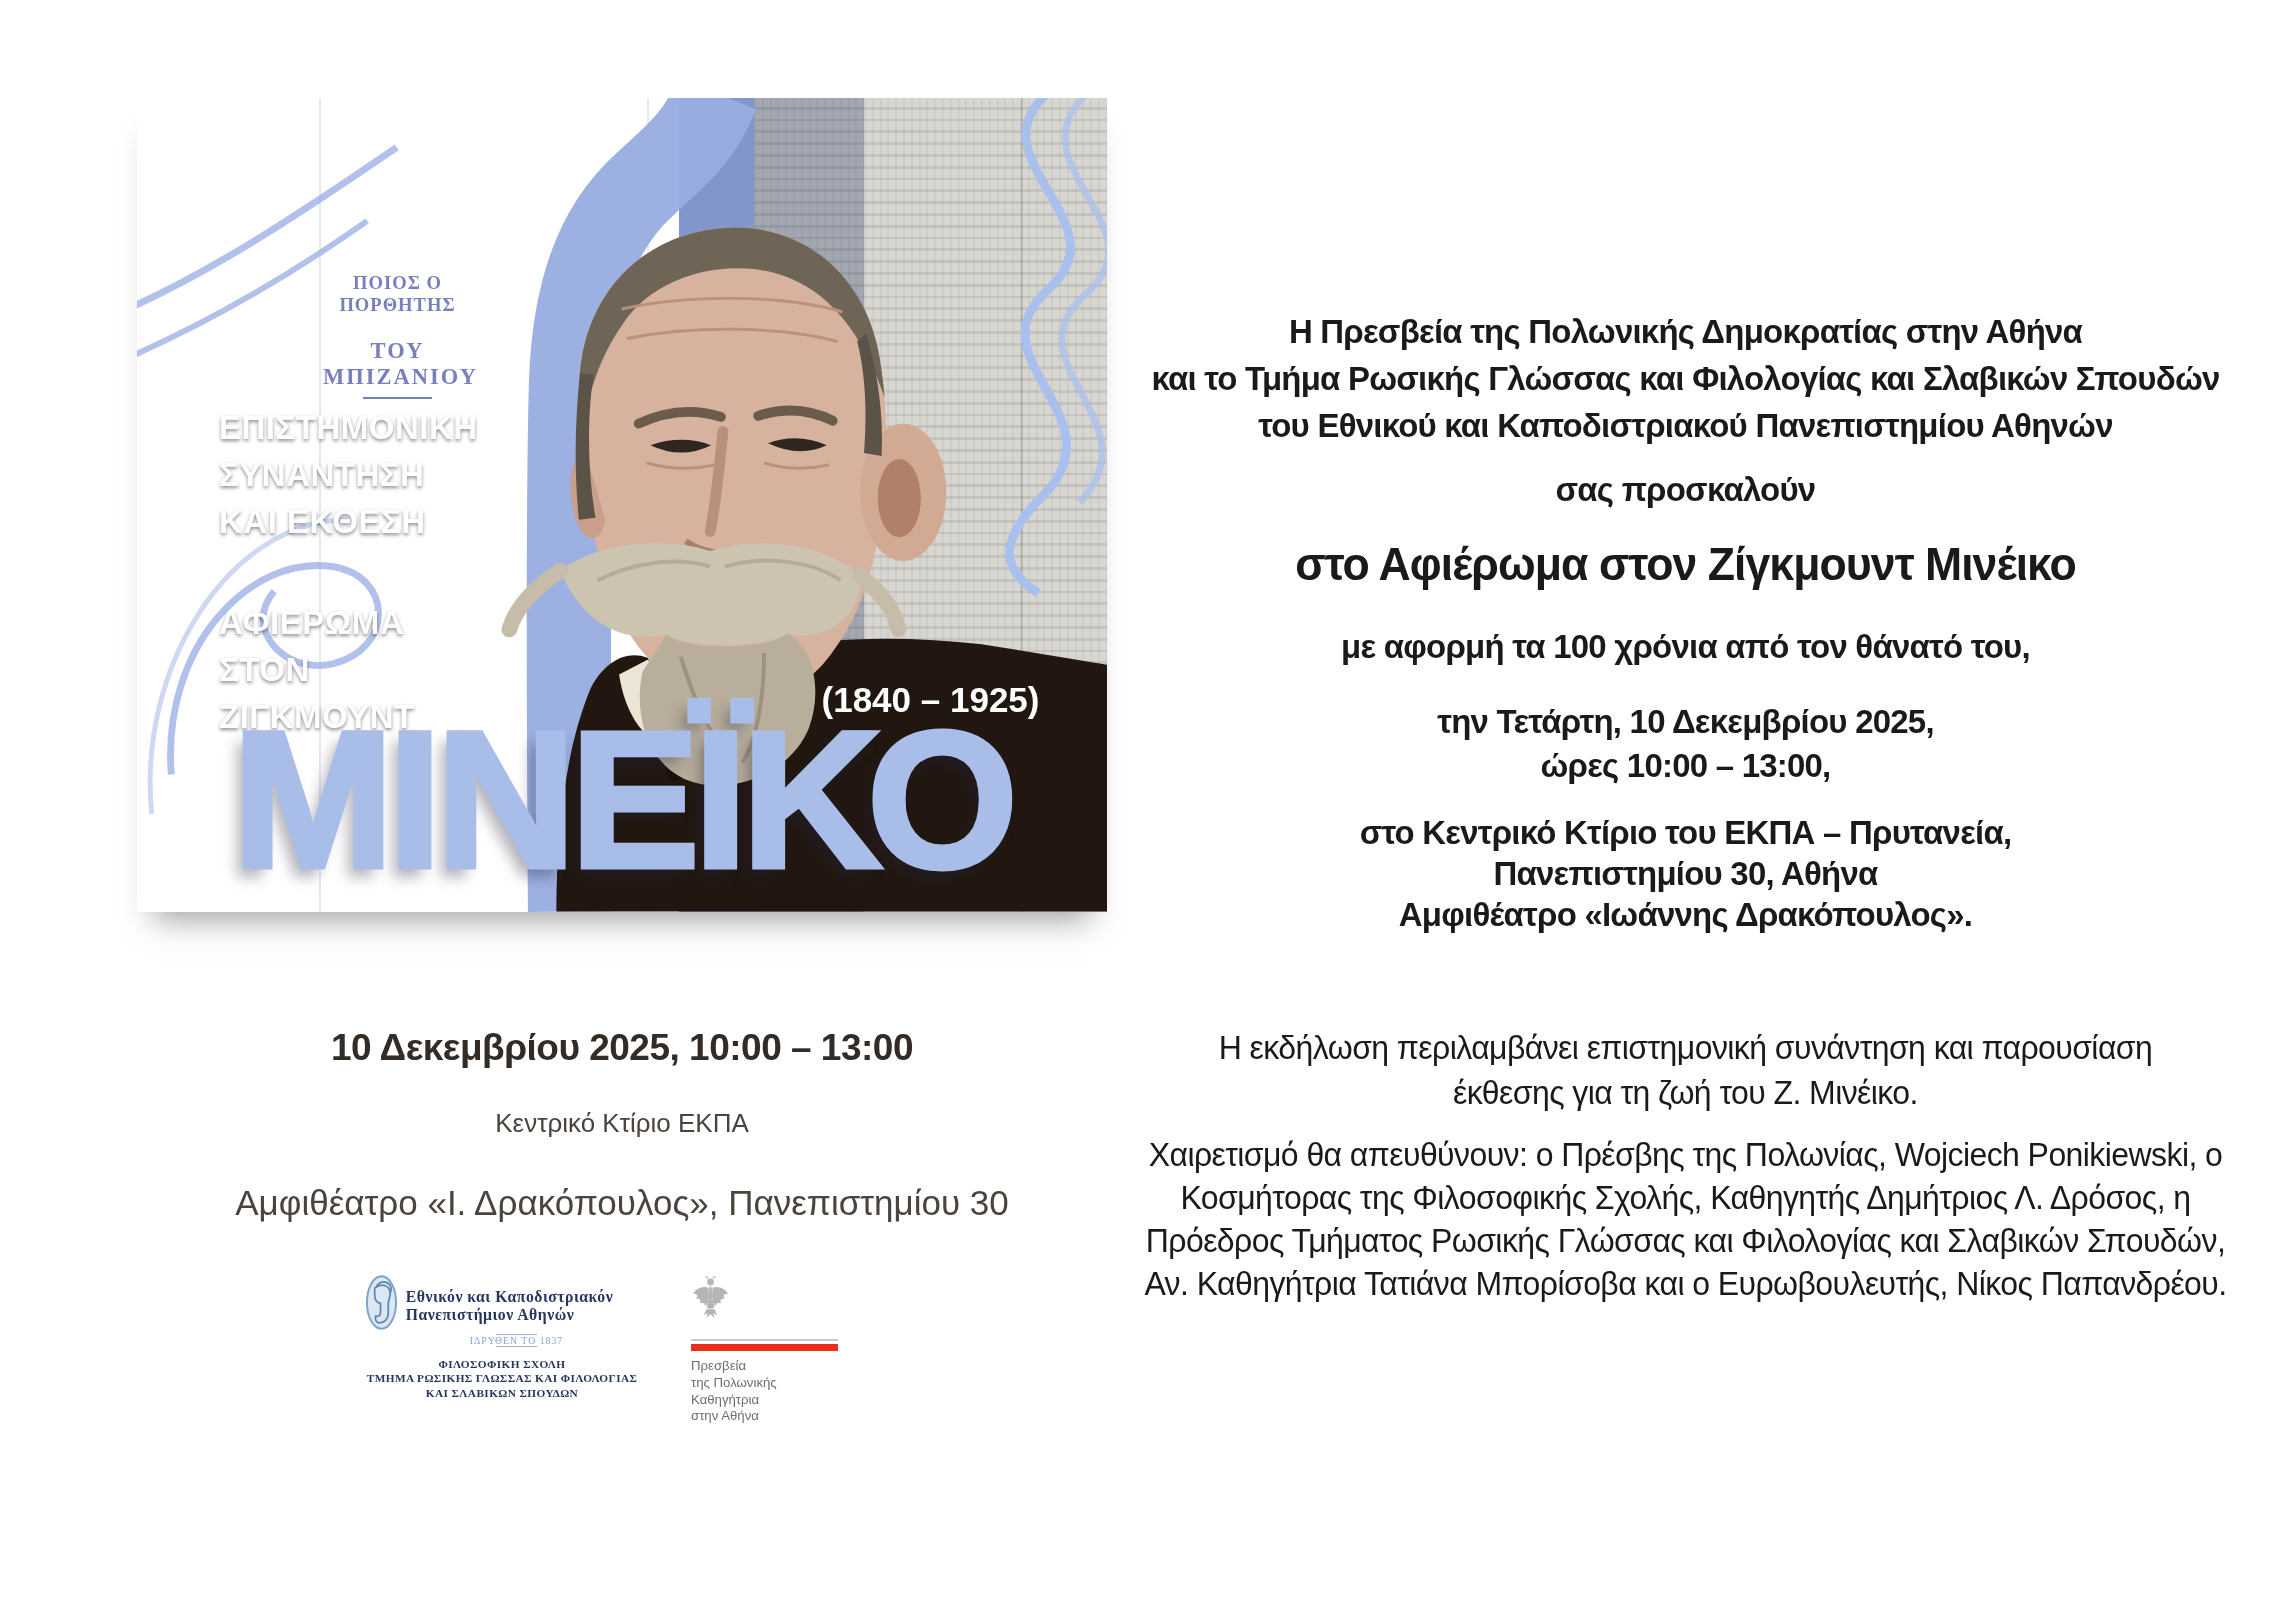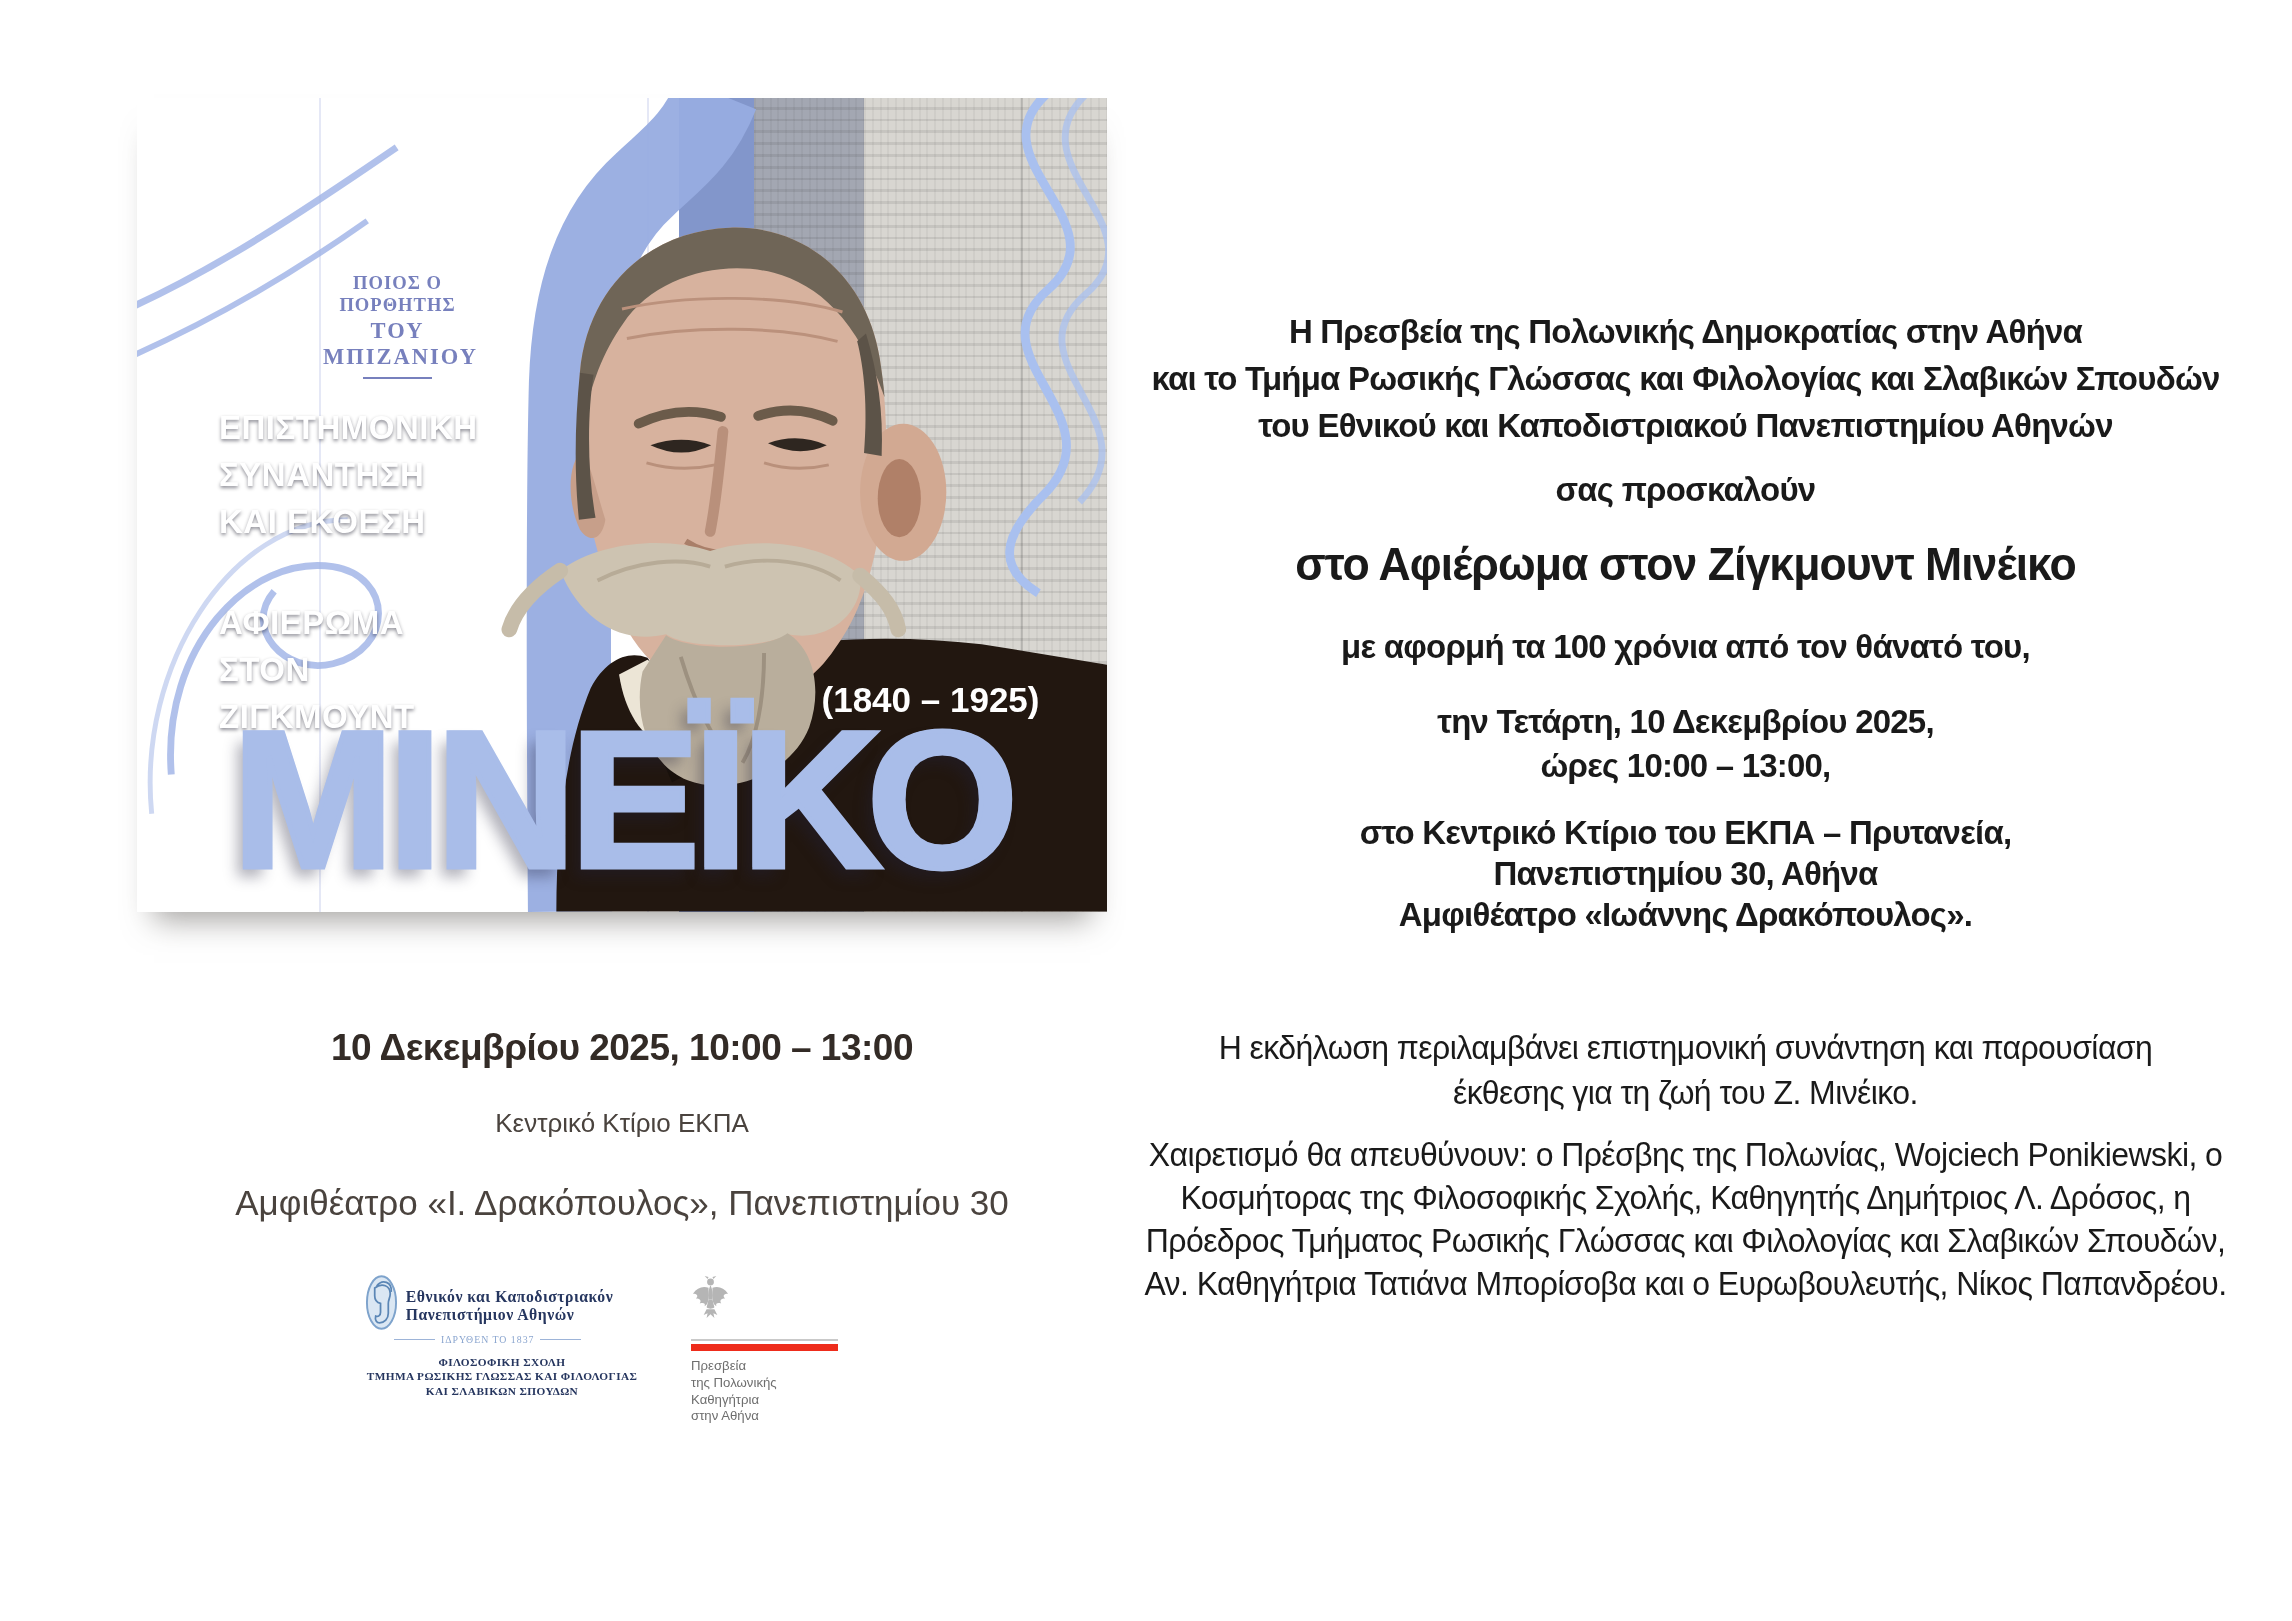--- a/index.html
+++ b/index.html
@@ -21,21 +21,21 @@
   .newsprint-d{background-image:
      repeating-linear-gradient(0deg, rgba(40,40,40,.10) 0 2.9px, rgba(0,0,0,0) 2.9px 11.8px),
      repeating-linear-gradient(90deg, rgba(40,40,40,.05) 0 2px, rgba(0,0,0,0) 2px 7.8px);}
   .col-div{top:0;height:814px;width:2px;}
   .cd-navy{background:rgba(170,180,225,.30);}
   .cd-gray{background:rgba(60,60,60,.18);}
 
   .np-headline{left:186px;top:174px;width:149px;text-align:center;color:#7780bd;
      font-family:"Liberation Serif",serif;font-weight:bold;}
   .np-h1{font-size:18.6px;letter-spacing:1px;}
-  .np-h2{font-size:22.5px;letter-spacing:2px;margin-top:2px;}
+  .np-h2{font-size:22.5px;letter-spacing:2px;margin-top:22px;}
   .np-rule{width:69px;height:2px;background:#7780bd;margin:6.9px auto 0 auto;}
 
   .poster-title{left:82px;top:306px;width:294px;color:#ffffff;font-weight:bold;
      font-size:33px;line-height:47px;letter-spacing:0.5px;text-shadow:0 2px 3.9px rgba(0,0,20,.45);}
   .poster-title .gap{height:54px;}
 
   .lifespan{left:676px;top:582px;width:235px;text-align:center;color:#ffffff;
      font-weight:bold;font-size:35px;letter-spacing:0;}
 
   .surname{left:-7.8px;top:598px;width:986px;text-align:center;color:#a9bde9;
@@ -48,21 +48,21 @@
   .event-date{left:137px;top:1027px;width:970px;text-align:center;color:#332b26;
      font-weight:bold;font-size:37px;letter-spacing:-0.5px;}
   .event-venue1{left:137px;top:1108px;width:970px;text-align:center;color:#4a433e;font-size:26px;}
   .event-venue2{left:137px;top:1155px;width:970px;text-align:center;color:#4a433e;font-size:35px;margin-top:28px;}
 
   
   .uni-logo{left:365px;top:1274px;width:274px;}
   .uni-row{display:flex;align-items:flex-start;}
   .uni-name{margin-left:7.8px;font-family:"Liberation Serif",serif;font-weight:bold;
      color:#26365f;font-size:15.7px;line-height:18.6px;padding-top:13.7px;letter-spacing:0.5px;}
-  .uni-founded{display:flex;align-items:center;margin-top:2.9px;margin-left:29px;}
+  .uni-founded{display:flex;align-items:center;justify-content:center;margin-top:2.9px;margin-left:29px;flex-direction:column;}
   .uni-founded .ln{width:41px;height:1px;background:#9db4d8;}
   .uni-founded .tx{color:#8aa5cf;font-size:9.8px;letter-spacing:1px;margin:0 5.9px;font-family:"Liberation Serif",serif;}
   .uni-school{margin-top:9.8px;text-align:center;font-family:"Liberation Serif",serif;
      font-weight:bold;color:#26365f;font-size:11.3px;line-height:14.7px;letter-spacing:0.4px;}
 
   .pl-logo{left:691px;top:1274px;width:157px;}
   .pl-line{width:147px;height:2px;background:#c9c9c9;margin-top:9.8px;}
   .pl-bar{width:147px;height:6.9px;background:#ee2c1b;margin-top:2.9px;}
   .pl-text{margin-top:7.8px;color:#6e6e6e;font-size:13.2px;line-height:16.7px;}
 

